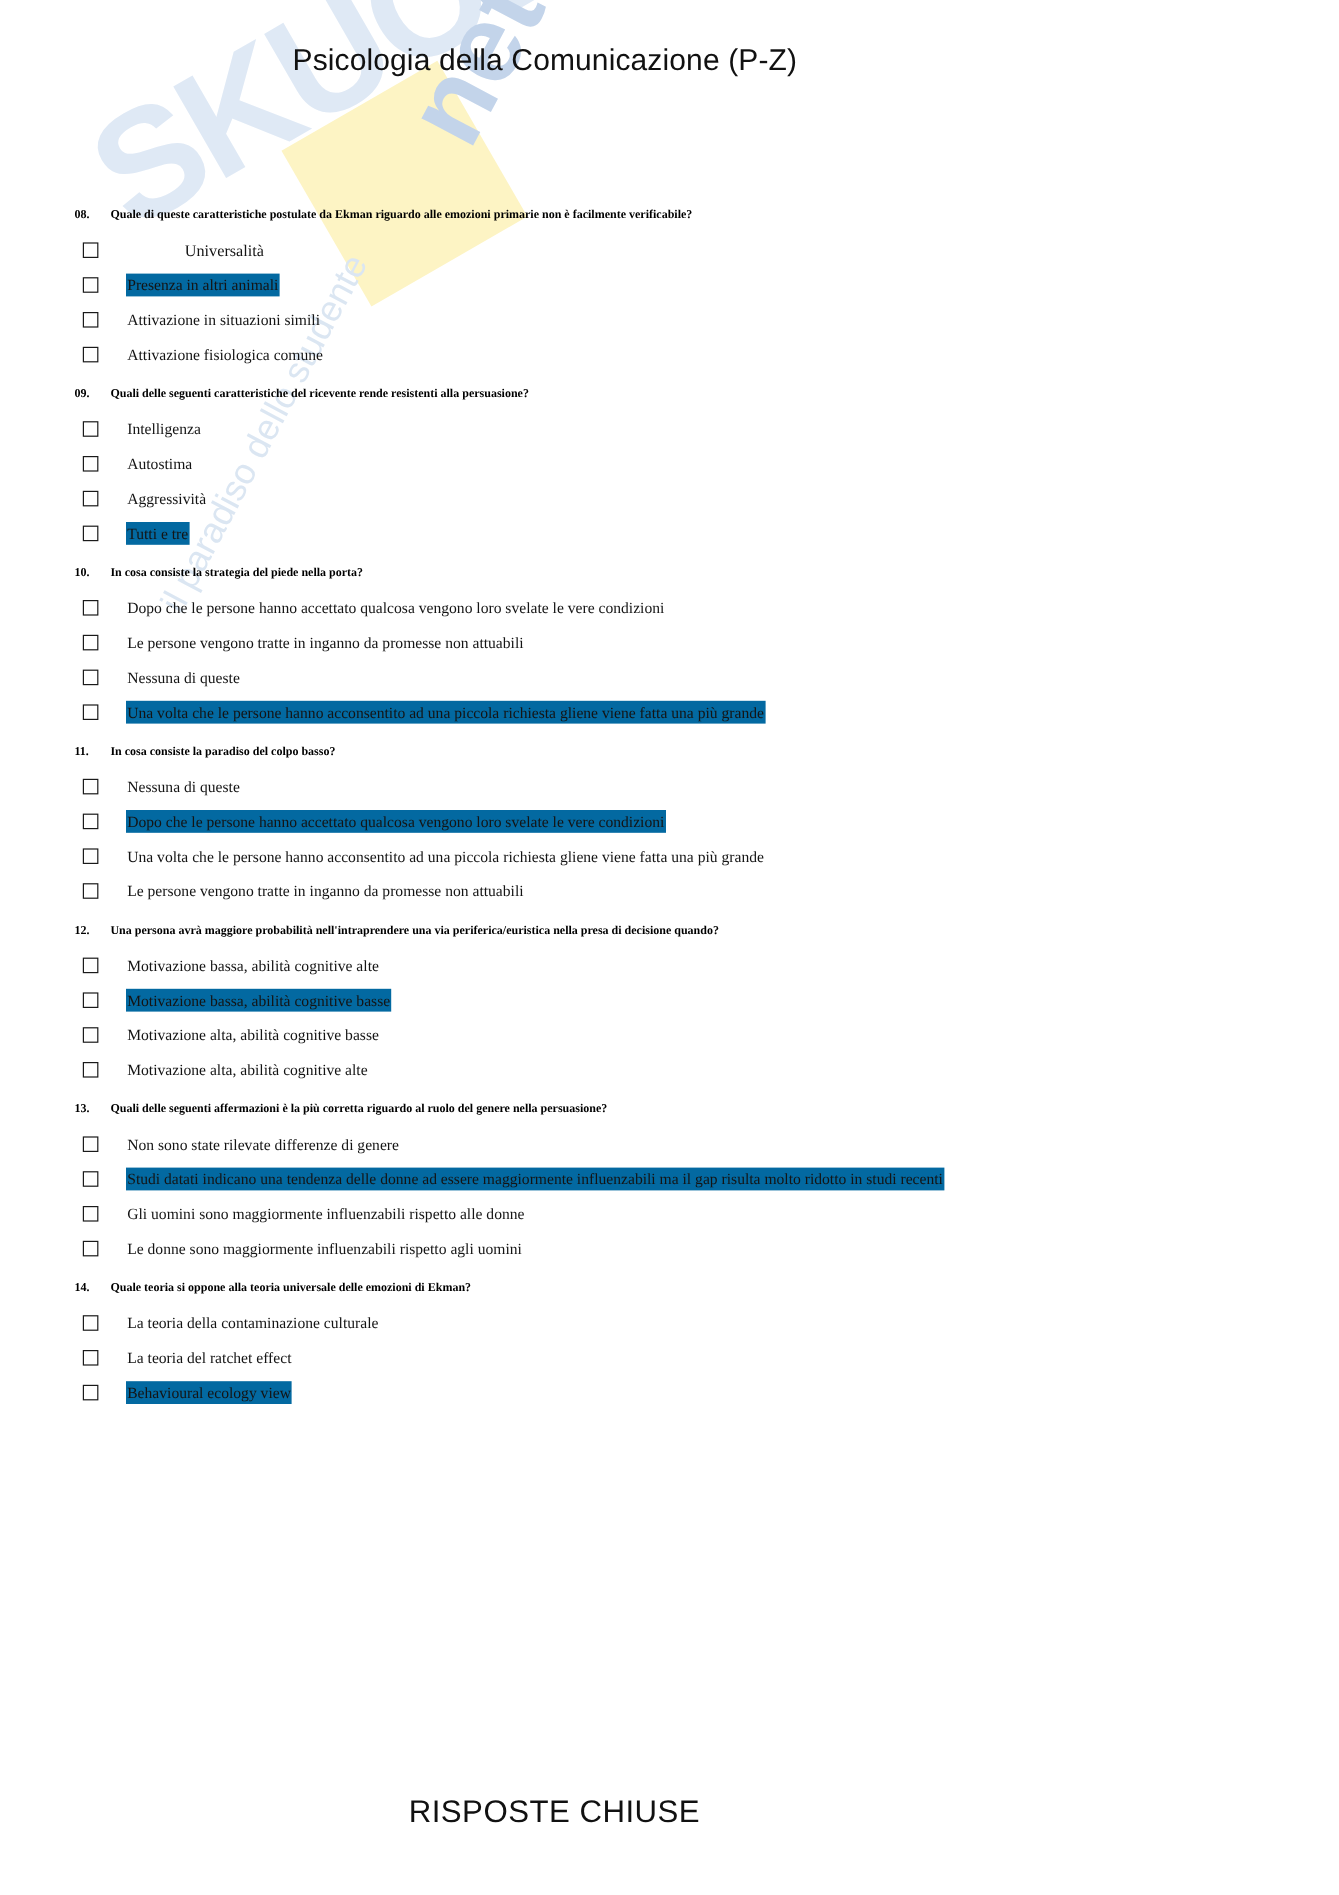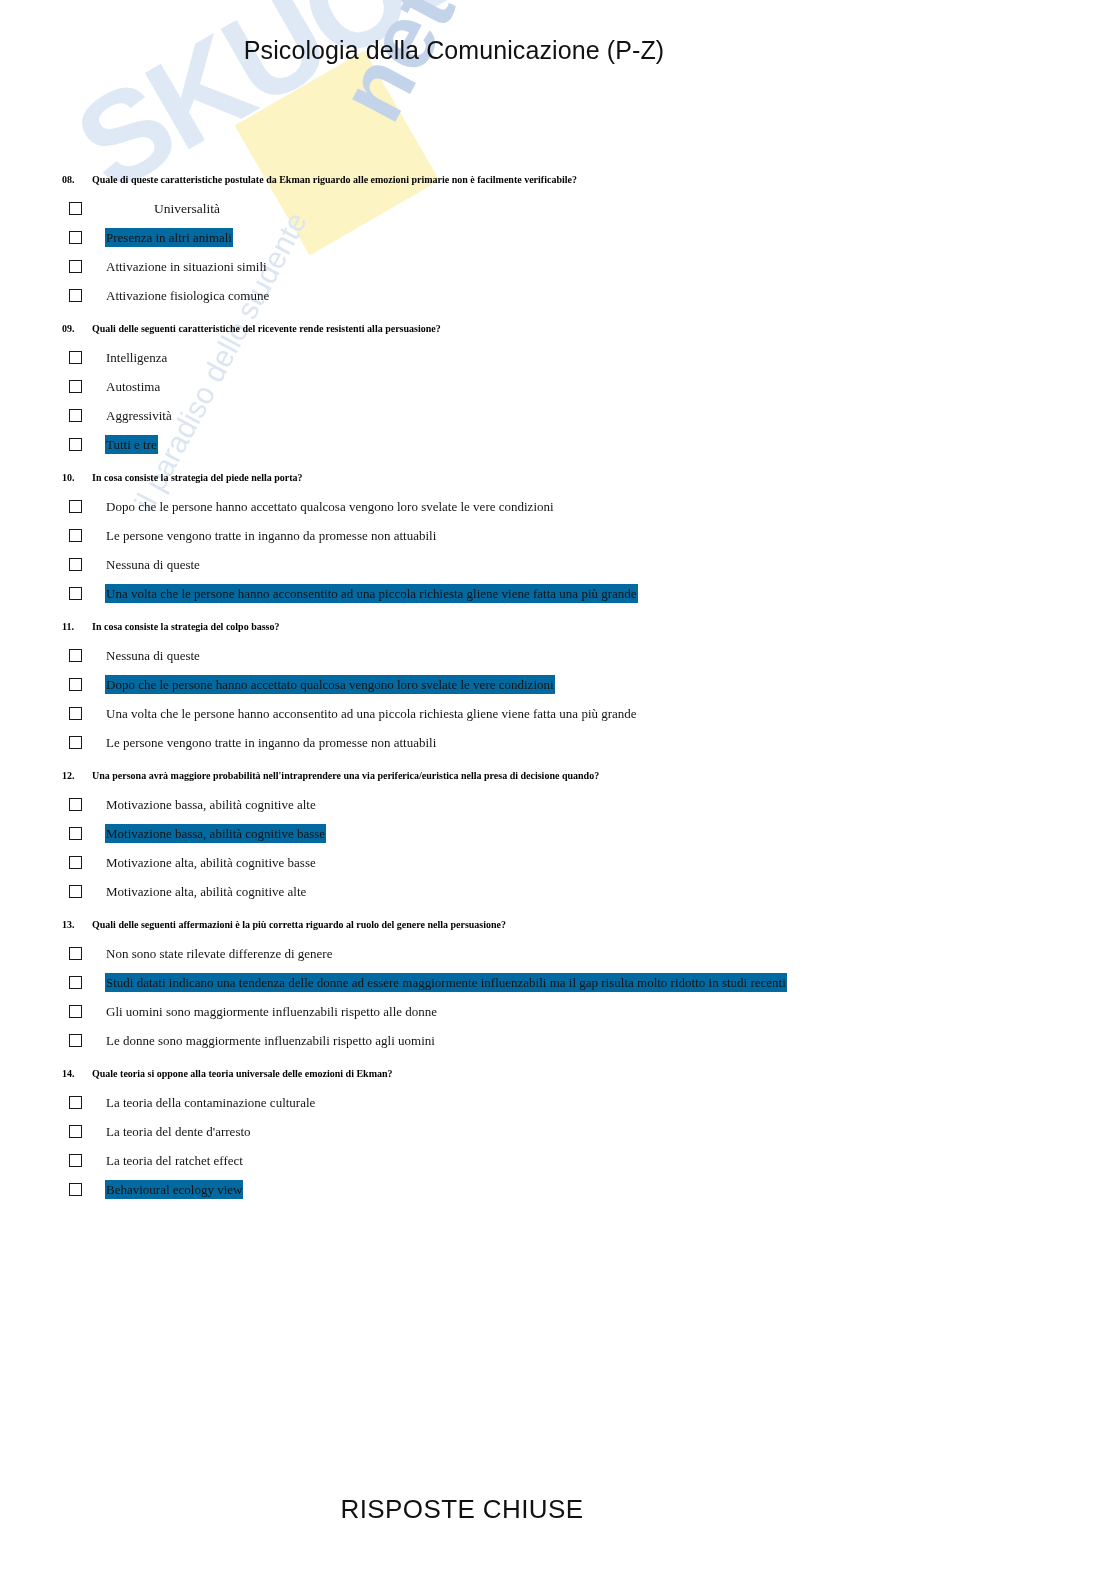--- a/index.html
+++ b/index.html
@@ -232,21 +232,21 @@
         <div class="option-row">
           <span class="cb"></span>
           <span class="opt-label">Nessuna di queste</span>
         </div>
         <div class="option-row">
           <span class="cb"></span>
           <span class="opt-label hl">Una volta che le persone hanno acconsentito ad una piccola richiesta gliene viene fatta una più grande</span>
         </div>
       </div>
       <div class="question-block">
-        <div class="q-header"><span class="q-num">11.</span><span class="q-text">In cosa consiste la strategia del colpo basso?</span></div>
+        <div class="q-header"><span class="q-num">11.</span><span class="q-text">In cosa consiste la paradiso del colpo basso?</span></div>
         <div class="option-row">
           <span class="cb"></span>
           <span class="opt-label">Nessuna di queste</span>
         </div>
         <div class="option-row">
           <span class="cb"></span>
           <span class="opt-label hl">Dopo che le persone hanno accettato qualcosa vengono loro svelate le vere condizioni</span>
         </div>
         <div class="option-row">
           <span class="cb"></span>
@@ -296,24 +296,20 @@
         </div>
       </div>
       <div class="question-block">
         <div class="q-header"><span class="q-num">14.</span><span class="q-text">Quale teoria si oppone alla teoria universale delle emozioni di Ekman?</span></div>
         <div class="option-row">
           <span class="cb"></span>
           <span class="opt-label">La teoria della contaminazione culturale</span>
         </div>
         <div class="option-row">
           <span class="cb"></span>
-          <span class="opt-label">La teoria del dente d'arresto</span>
-        </div>
-        <div class="option-row">
-          <span class="cb"></span>
           <span class="opt-label">La teoria del ratchet effect</span>
         </div>
         <div class="option-row">
           <span class="cb"></span>
           <span class="opt-label hl">Behavioural ecology view</span>
         </div>
       </div>
     </div>
 
   <div class="footer-note">RISPOSTE CHIUSE</div>

